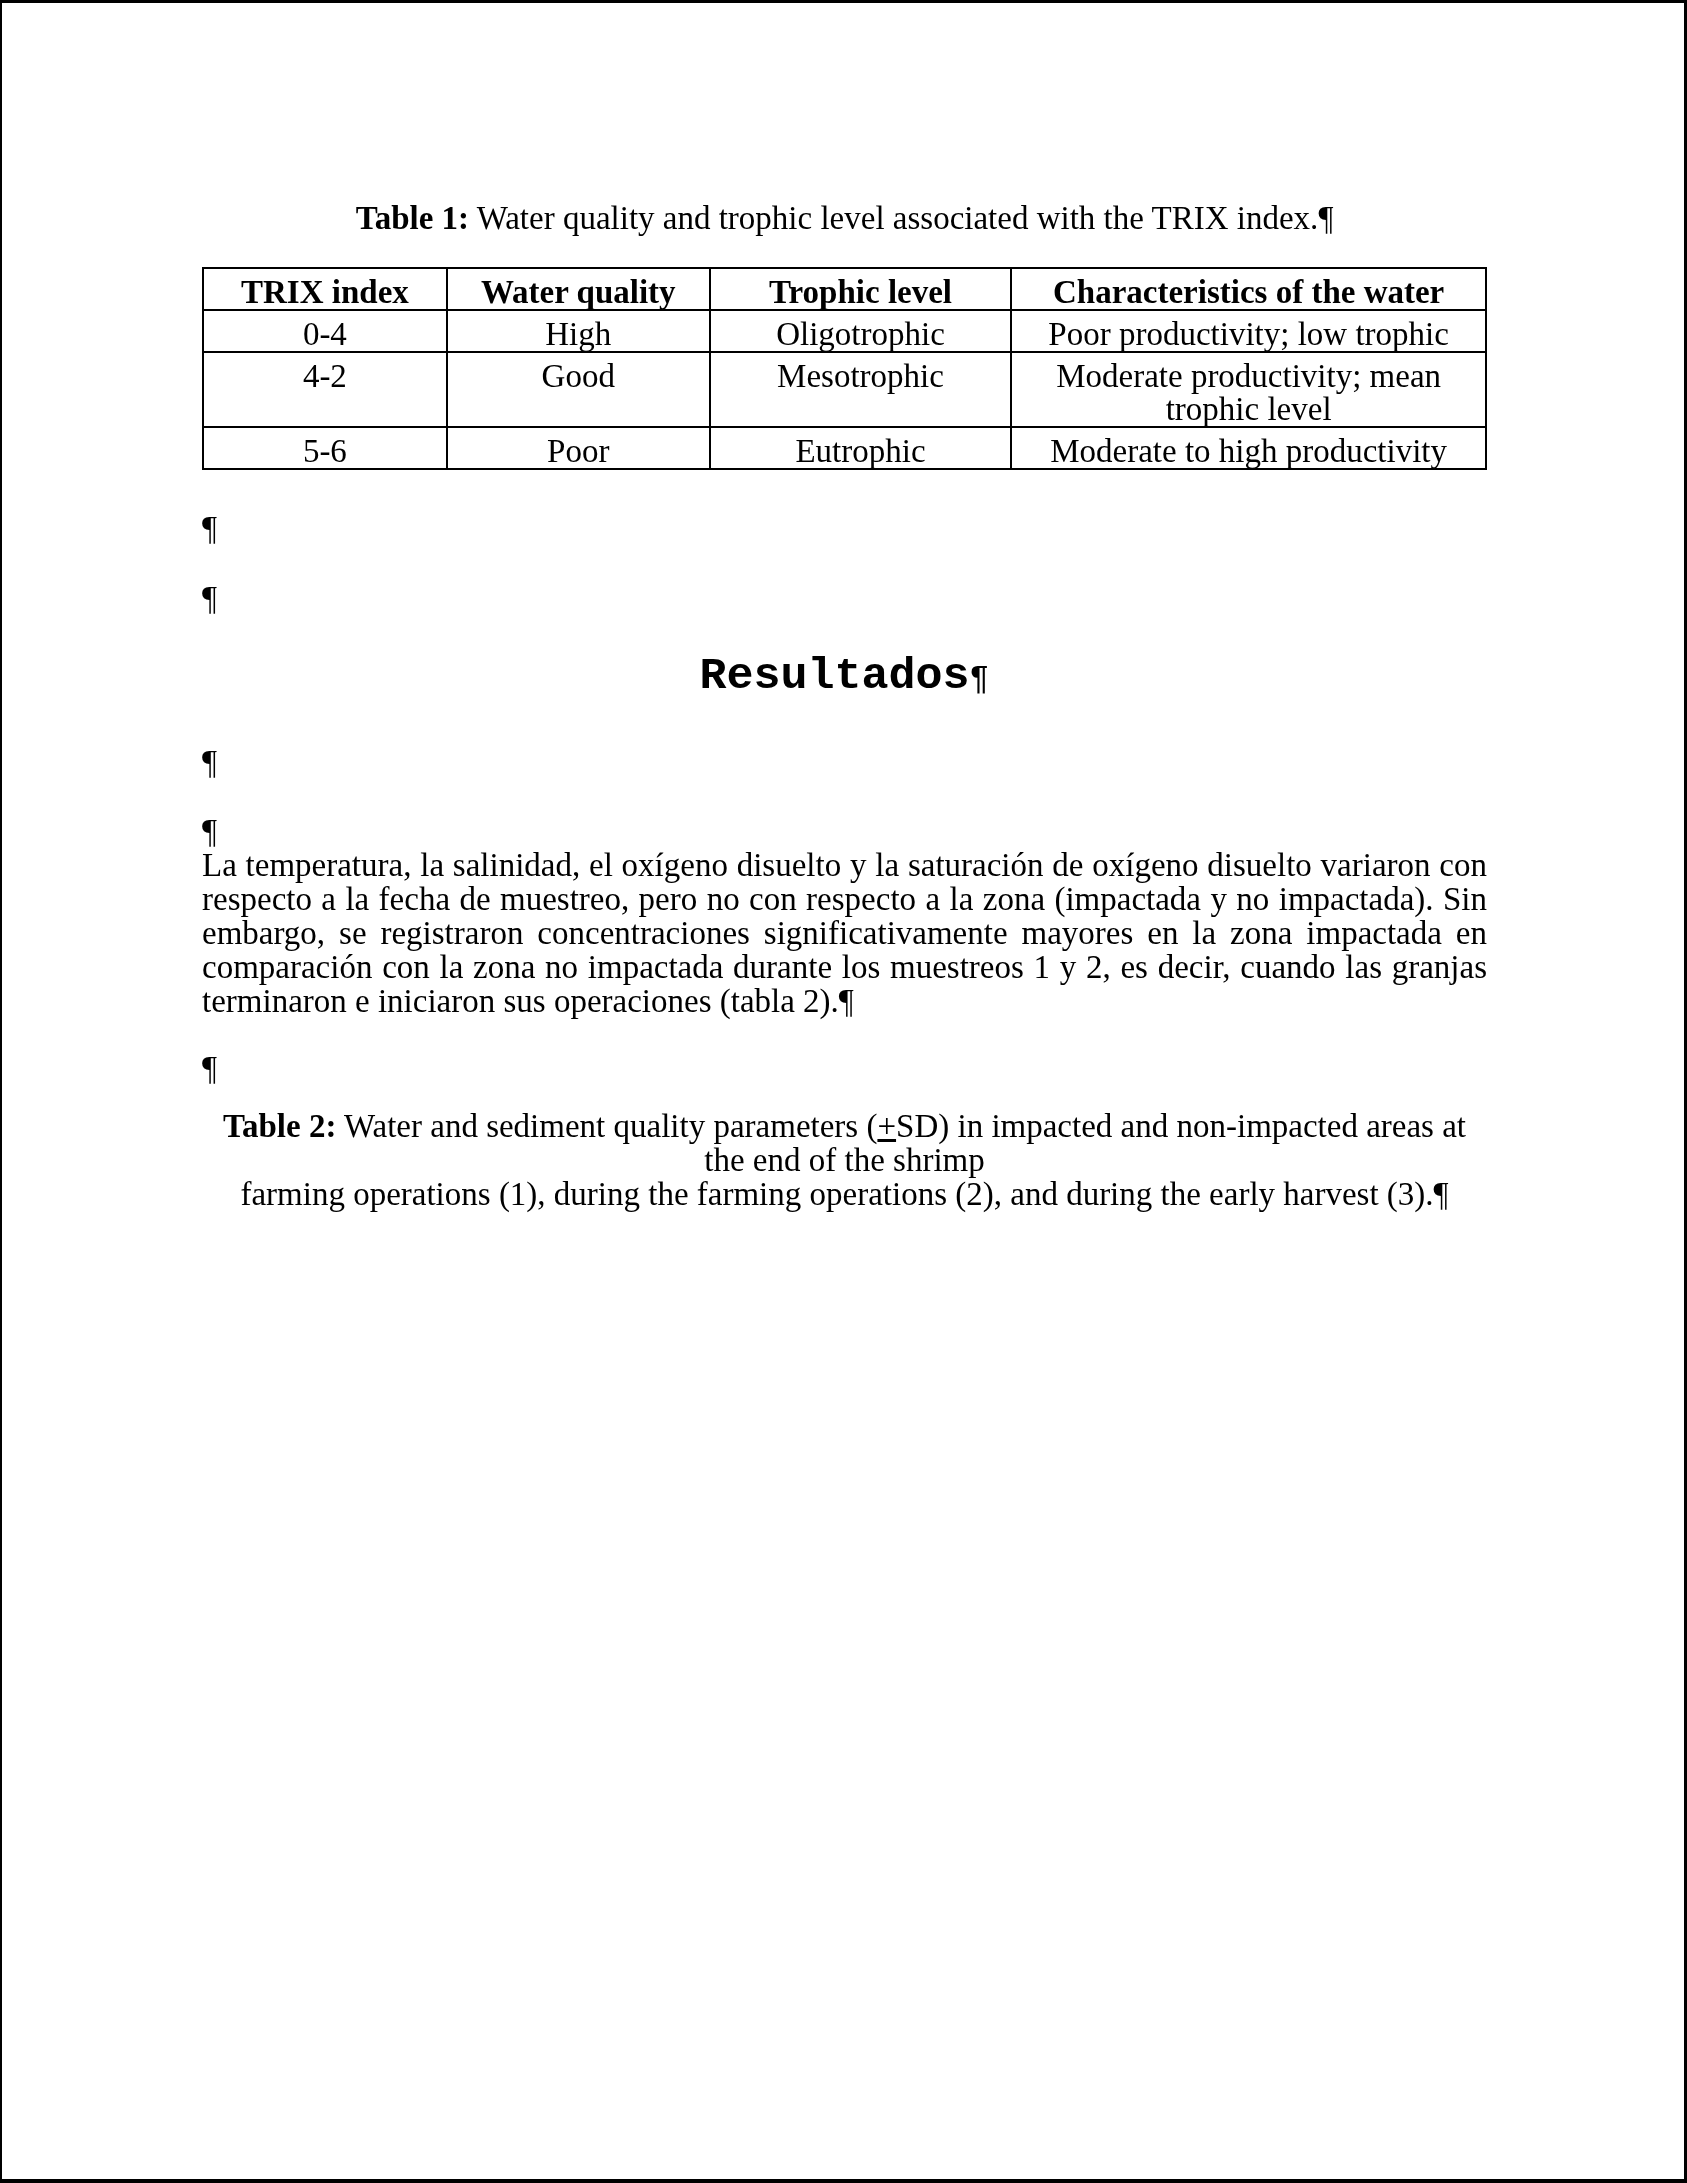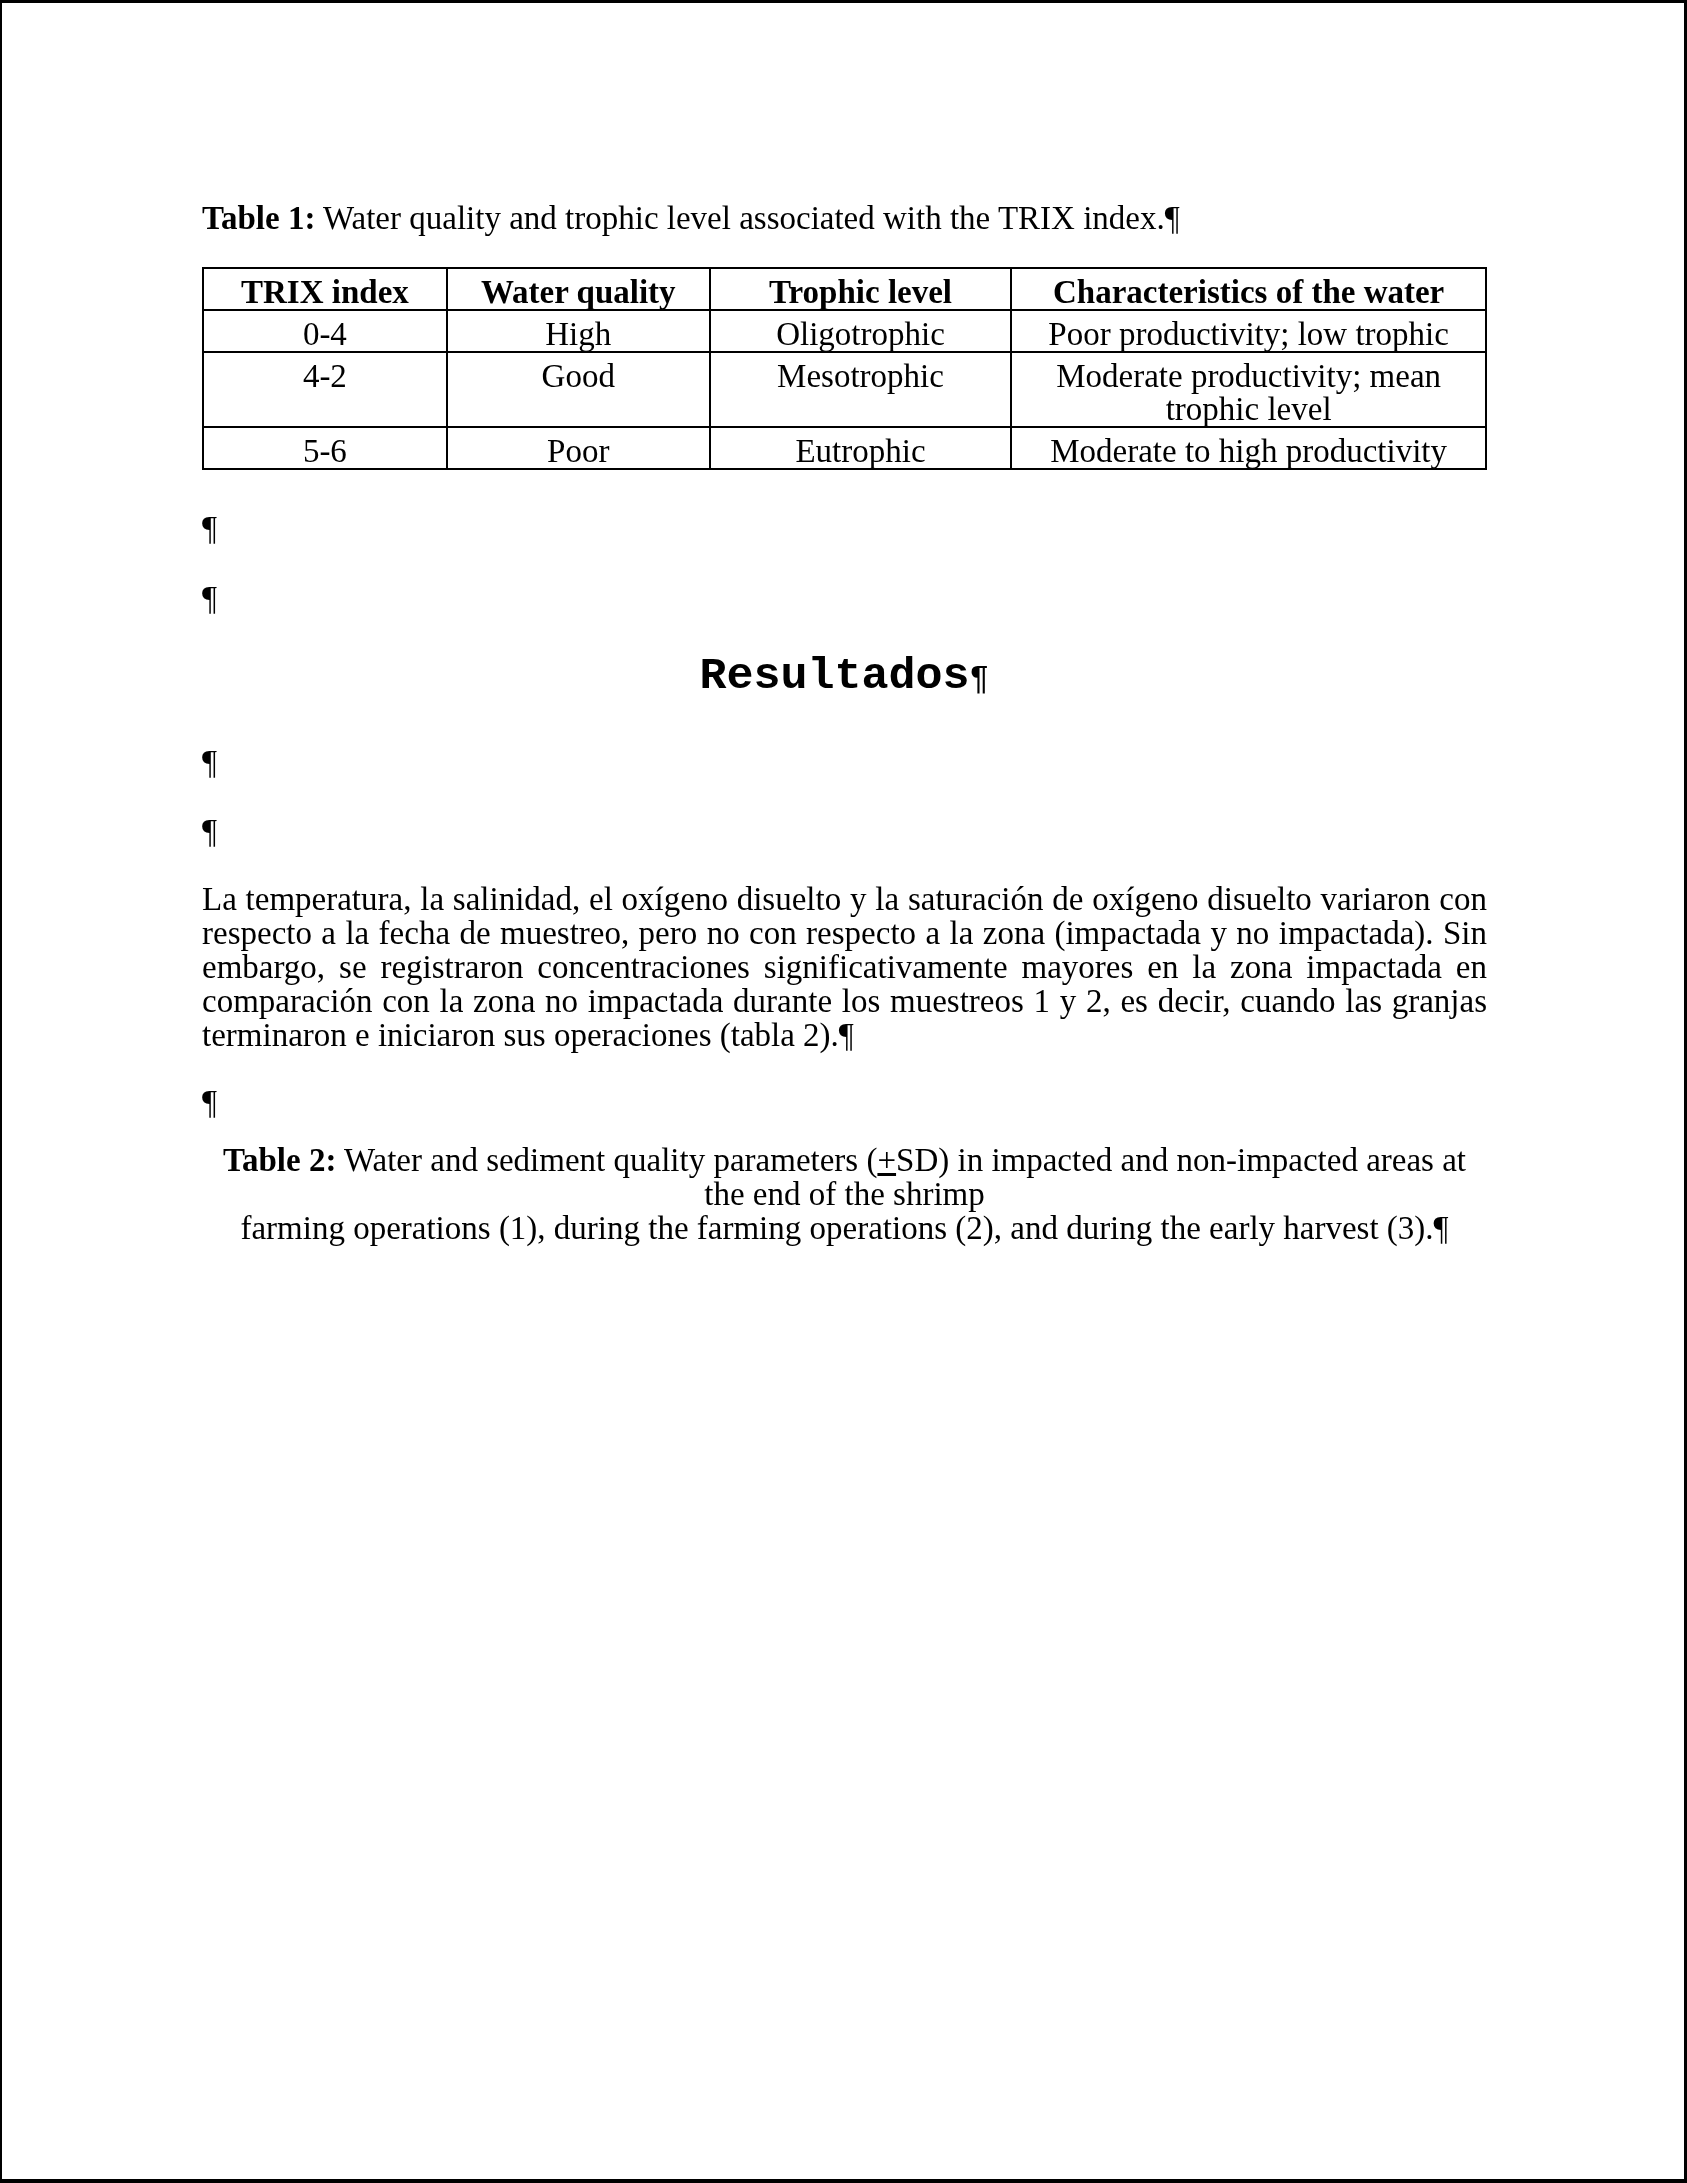--- a/index.html
+++ b/index.html
@@ -21,20 +21,21 @@
   }
   .content {
     padding: 198px 197px 0 200px;
   }
   p { margin: 0; }
   .txt {
     font-size: 33px;
     line-height: 34px;
   }
   .caption1 {
+    text-align: center;
     margin-bottom: 32px;
   }
   .doc-table {
     width: 100%;
     border-collapse: collapse;
     table-layout: fixed;
     border: 2.6px solid #000000;
   }
   .doc-table th, .doc-table td {
     border: 2px solid #000000;
@@ -49,21 +50,21 @@
     overflow: hidden;
   }
   .doc-table th {
     font-weight: bold;
     vertical-align: middle;
   }
   .mt62 { margin-top: 41px; }
   .mt58 { margin-top: 38px; }
   .mt55 { margin-top: 36px; }
   .mt53 { margin-top: 35px; }
-  .mt52 { margin-top: 34px; }
+  .mt52 { }
   .mt50 { margin-top: 33px; }
   .mt48 { margin-top: 24px; }
   .heading {
     font-size: 45px;
     line-height: 48px;
     font-weight: bold;
     text-align: center;
     font-family: Liberation Mono, monospace;
   }
   .h-pilcrow {

